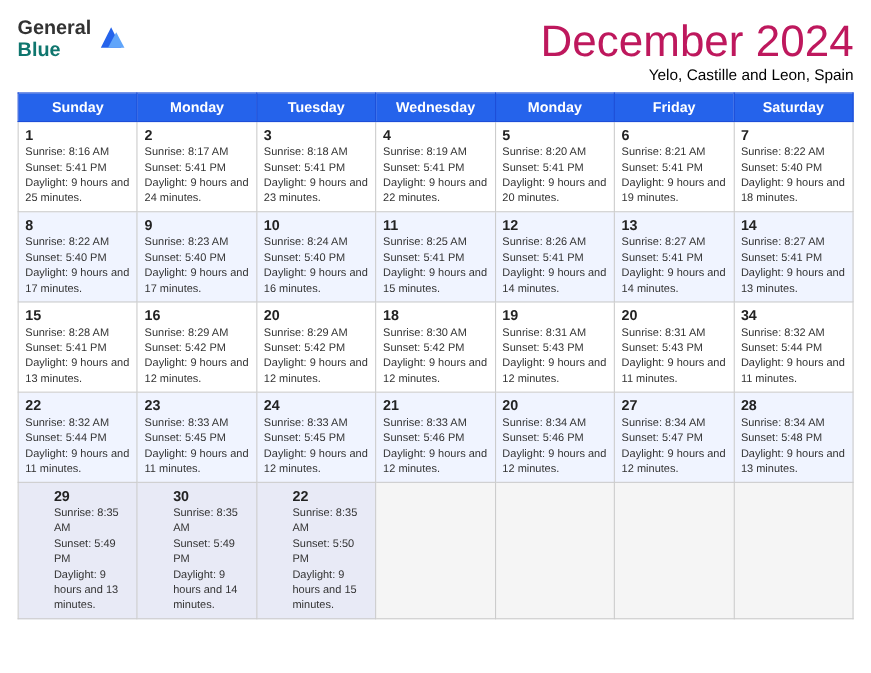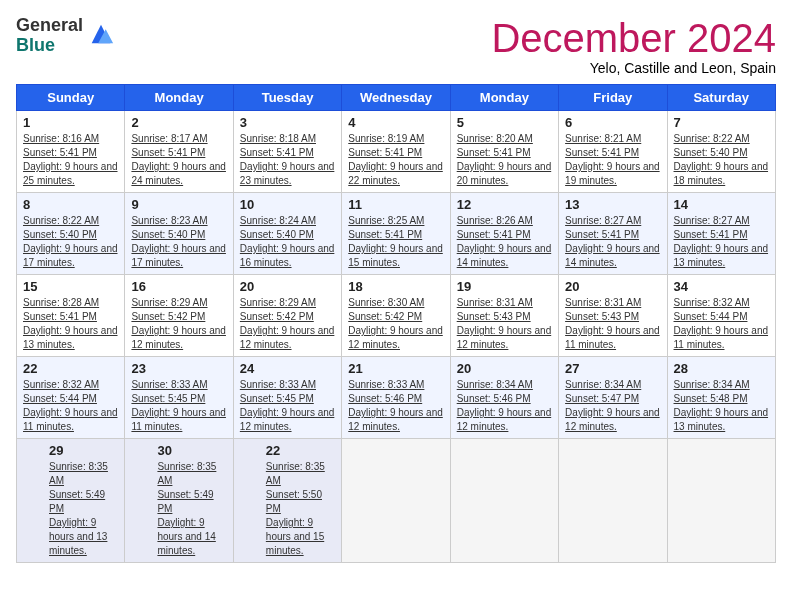--- a/index.html
+++ b/index.html
@@ -91,21 +91,20 @@
     .day-num {
       font-size: 13px;
       font-weight: bold;
       color: #222;
       display: block;
       margin-bottom: 2px;
     }
     .day-info {
       line-height: 1.4;
       font-size: 10px;
-      text-decoration: underline;
     }
     .empty-cell {
       background: #f5f5f5 !important;
     }
   </style>
 </head>
 <body>
 
 <div class="container">
   <div class="header-row">

